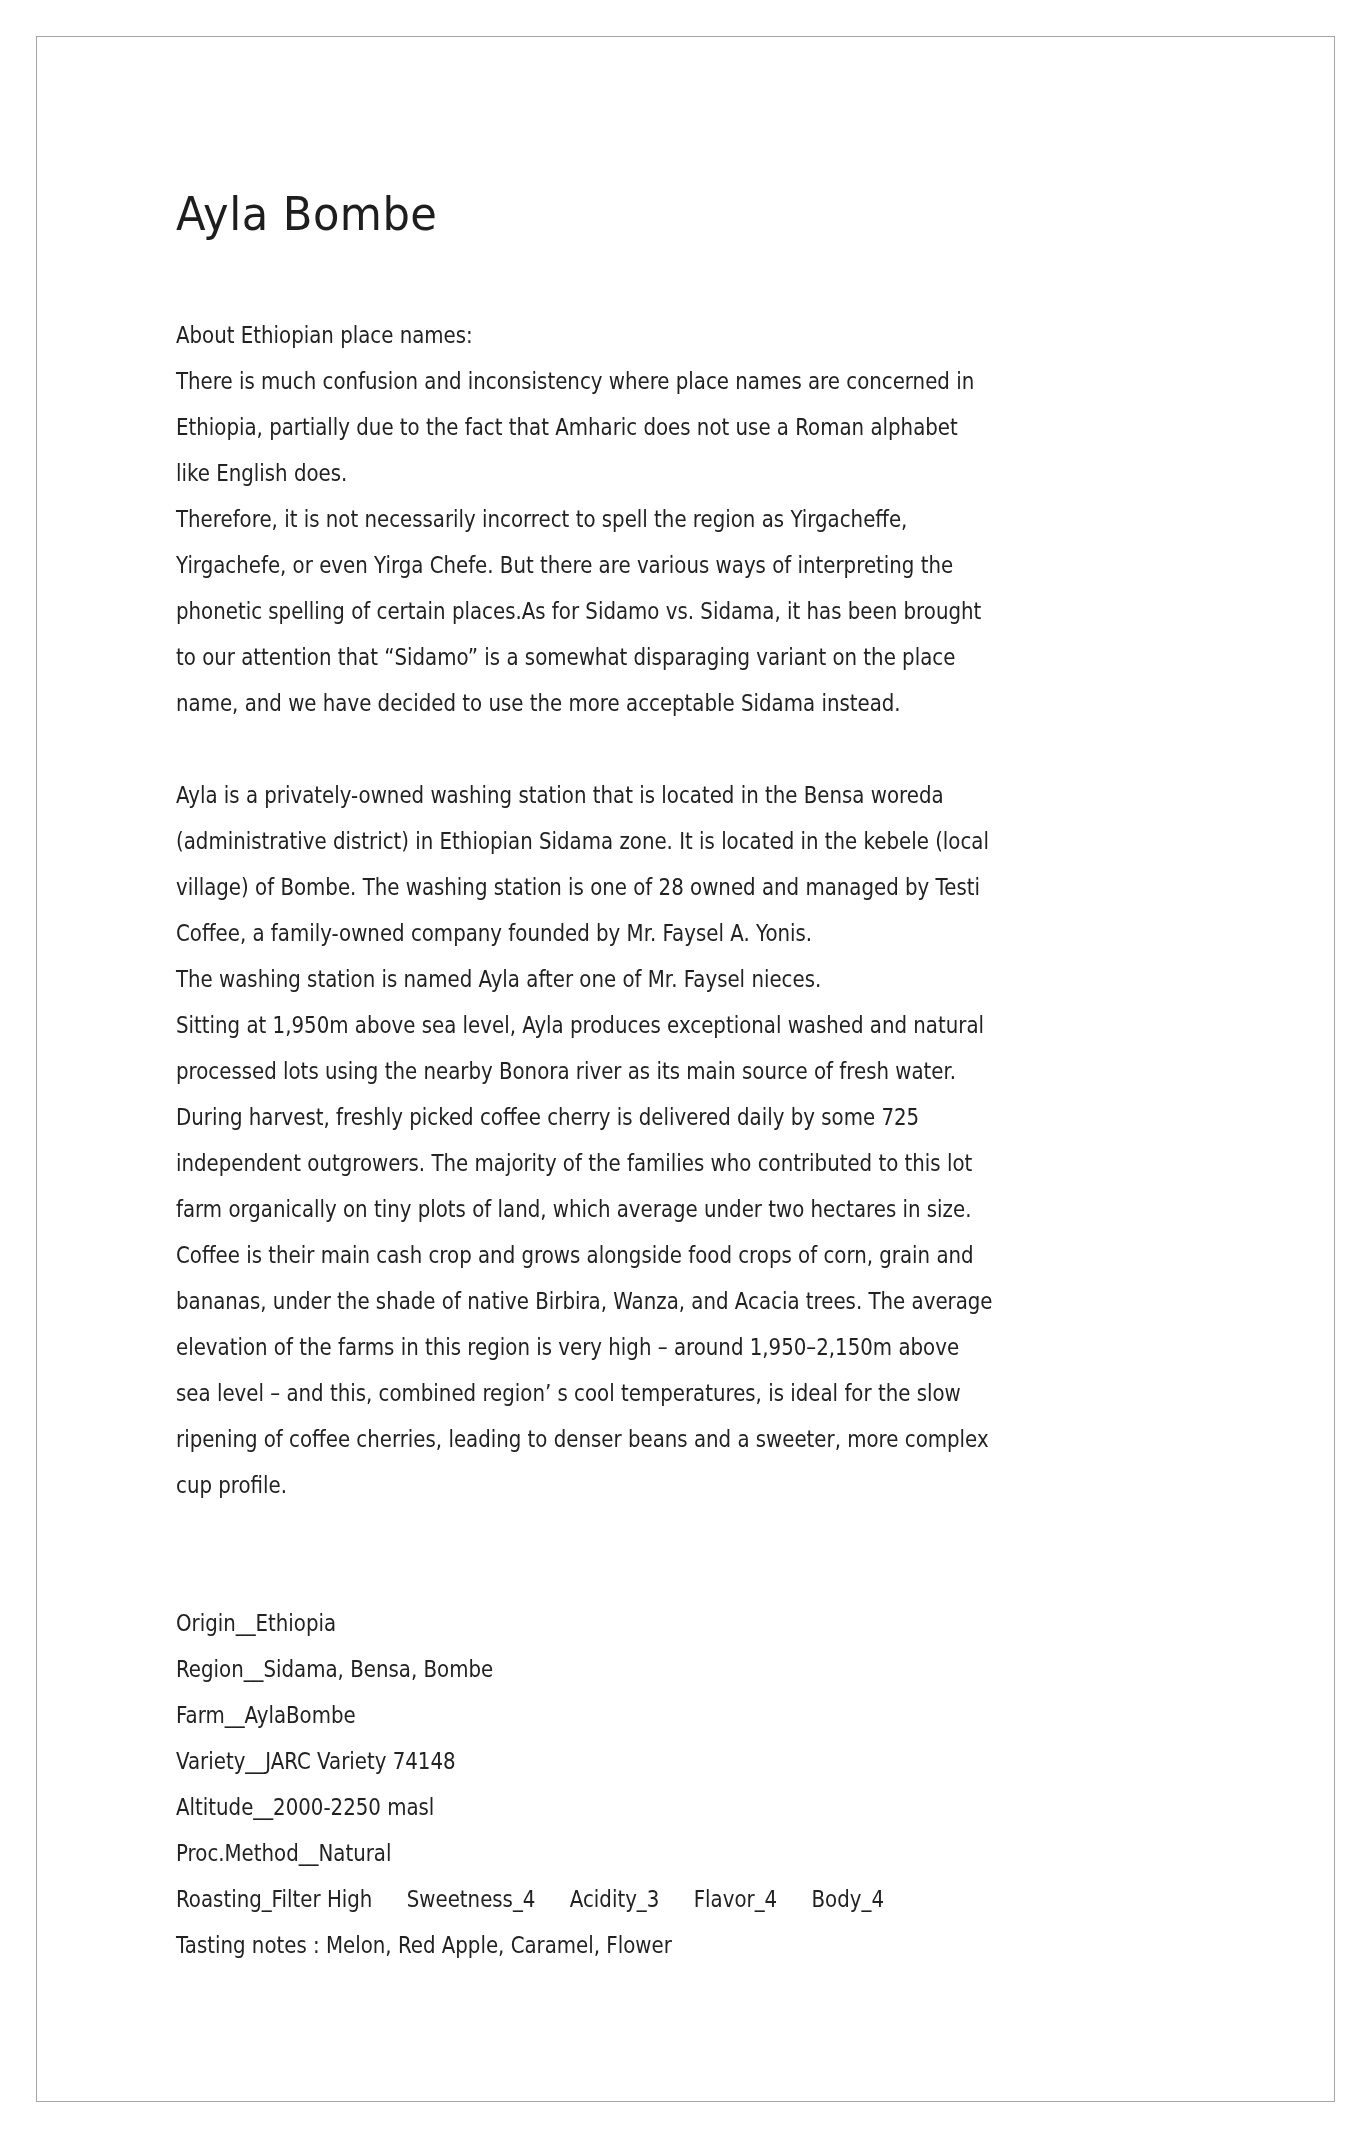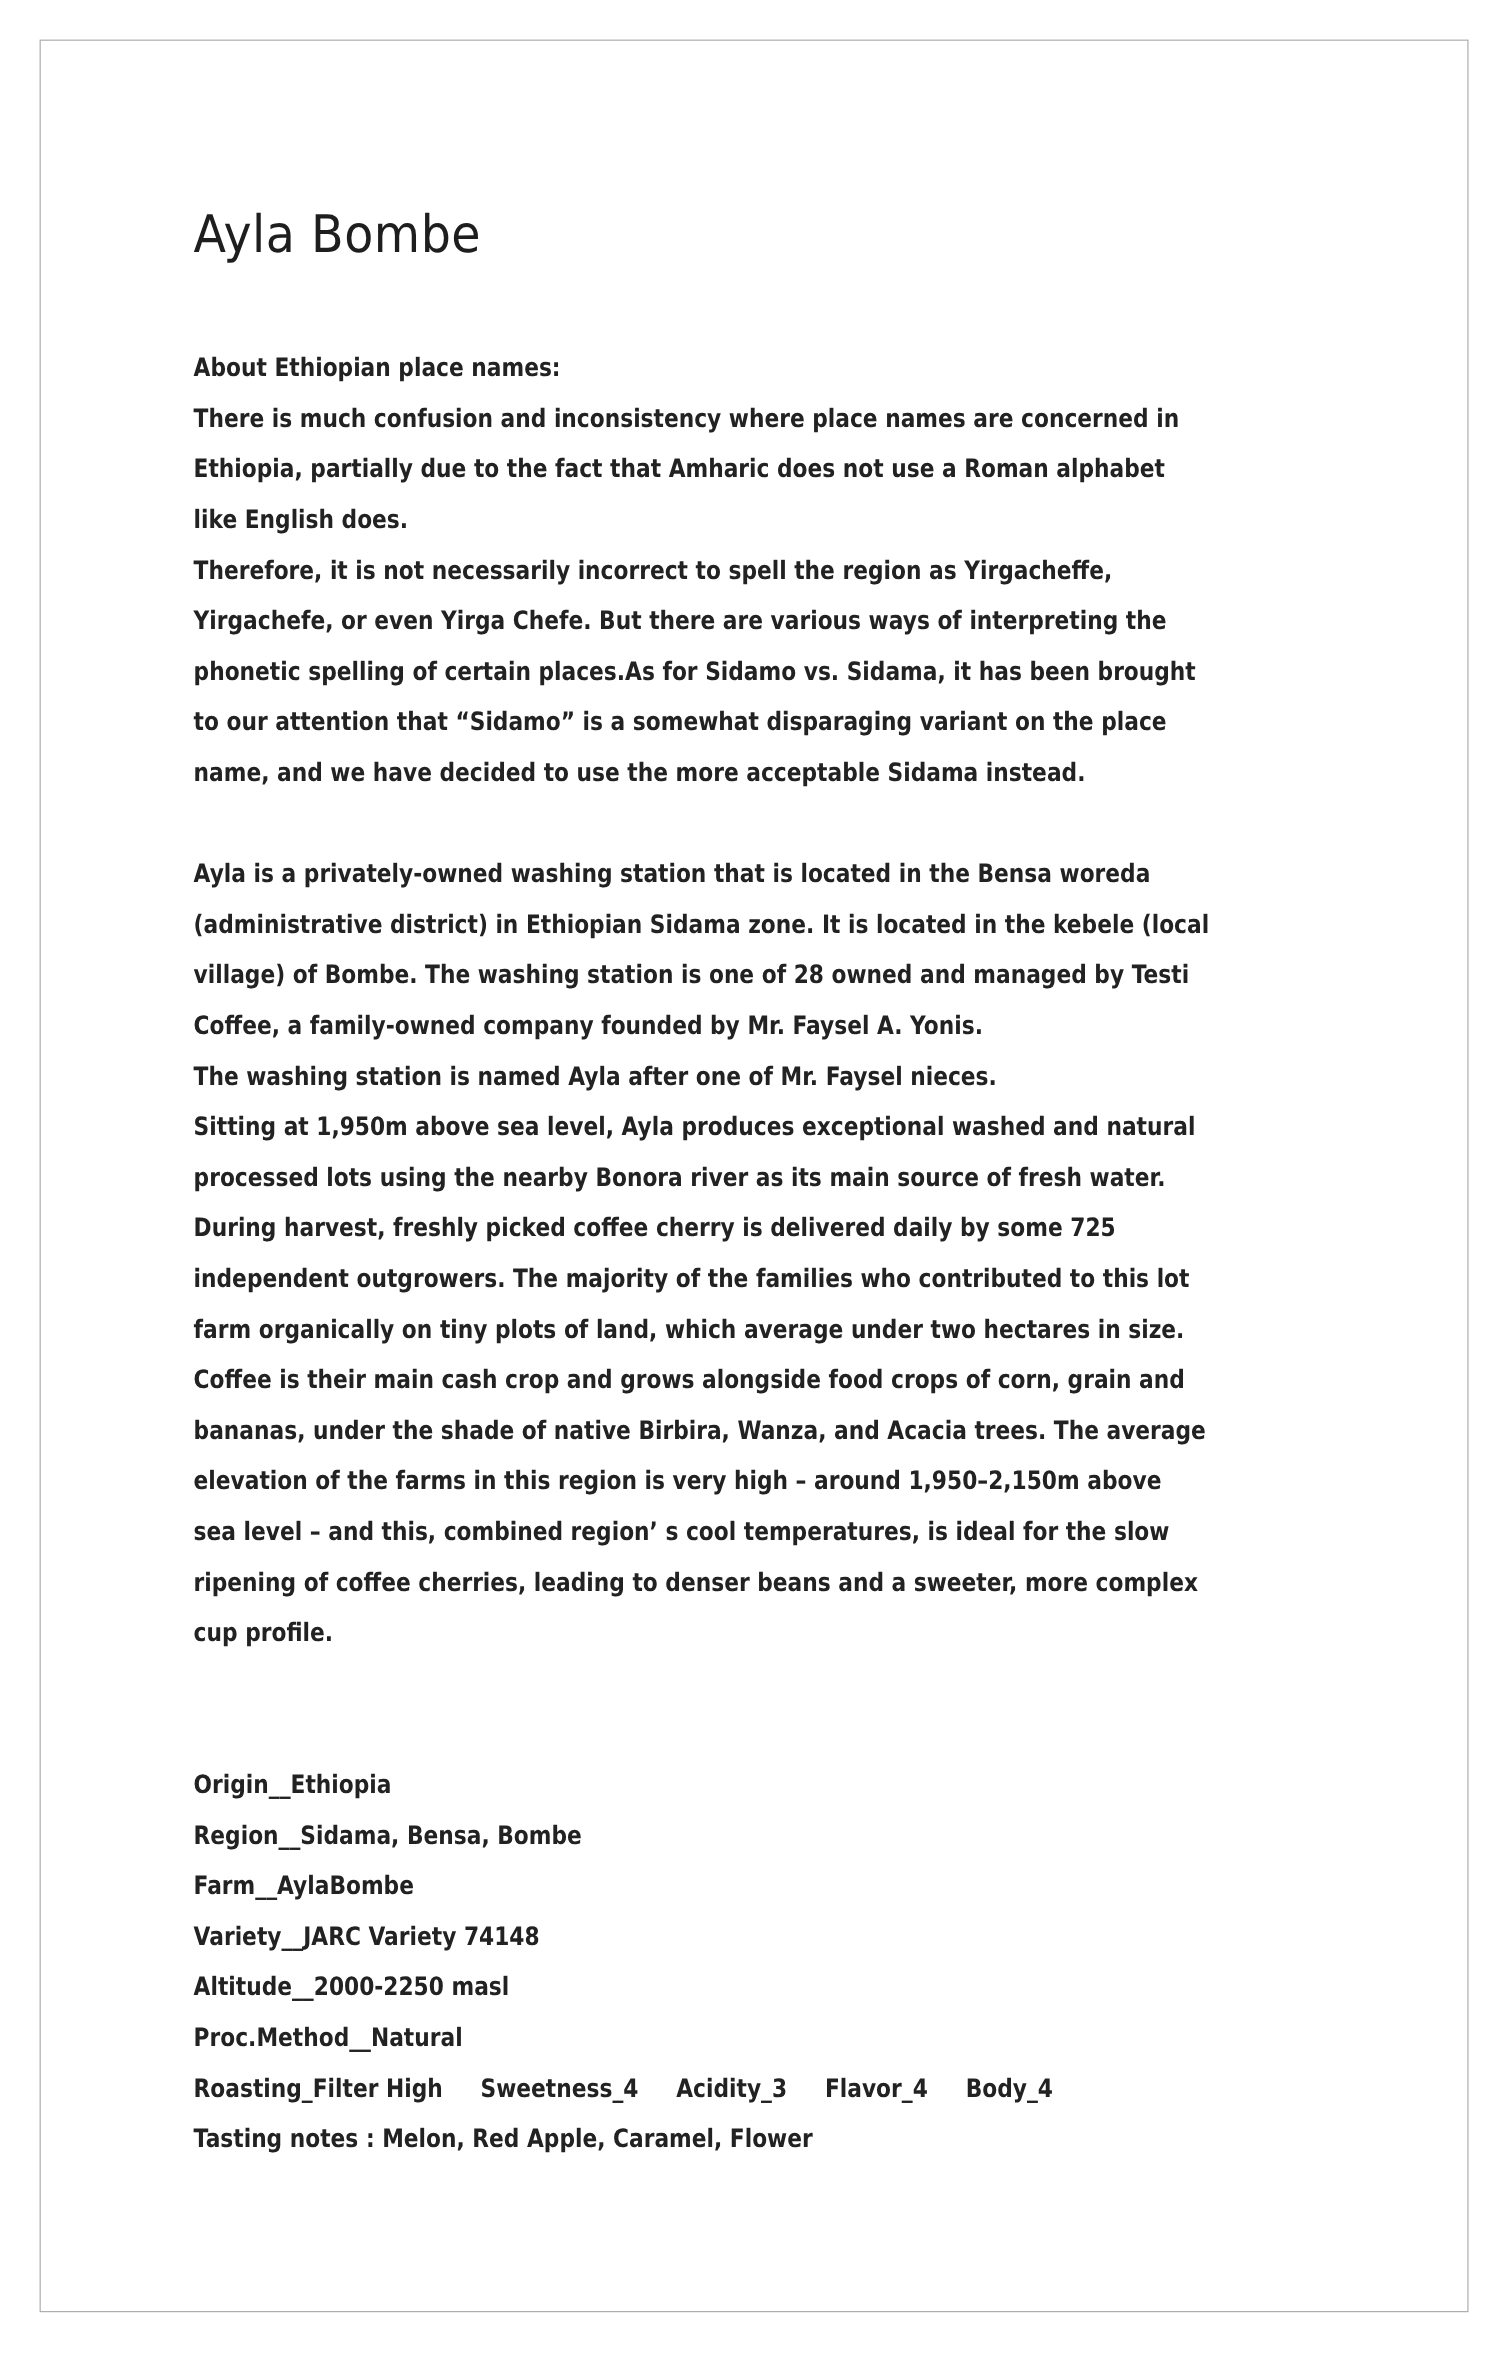--- a/index.html
+++ b/index.html
@@ -3,21 +3,21 @@
 <meta charset="utf-8">
 <style>
   html, body { margin: 0; padding: 0; background: #ffffff; }
   body { width: 1371px; height: 2139px; position: relative; overflow: hidden;
          font-family: "DejaVu Sans", "Liberation Sans", sans-serif; color: #222222; }
   .frame { position: absolute; left: 36px; top: 36px; width: 1299px; height: 2066px;
            border: 1px solid #a6a6a6; box-sizing: border-box; }
   .title { position: absolute; left: 176px; top: 186px; font-size: 47px; font-weight: normal;
            margin: 0; letter-spacing: 0.5px; color: #1e1e1e; white-space: nowrap;
            transform: scaleX(0.92); transform-origin: left center; }
-  .body { position: absolute; left: 176px; top: 312px; width: 1100px; font-weight: bold; }
+  .body { position: absolute; left: 176px; top: 312px; width: 1100px; }
   .line { display: block; height: 46px; line-height: 46px; font-size: 23px; white-space: nowrap;
           transform: scaleX(0.86); transform-origin: left center; color: #222222; }
   .blank { height: 46px; }
   .specs-row { display: flex; white-space: nowrap; height: 46px; line-height: 46px; font-size: 23px;
                transform: scaleX(0.86); transform-origin: left center; }
   .specs-row span { display: inline-block; margin-right: 40px; }
 </style>
 </head>
 <body>
 

